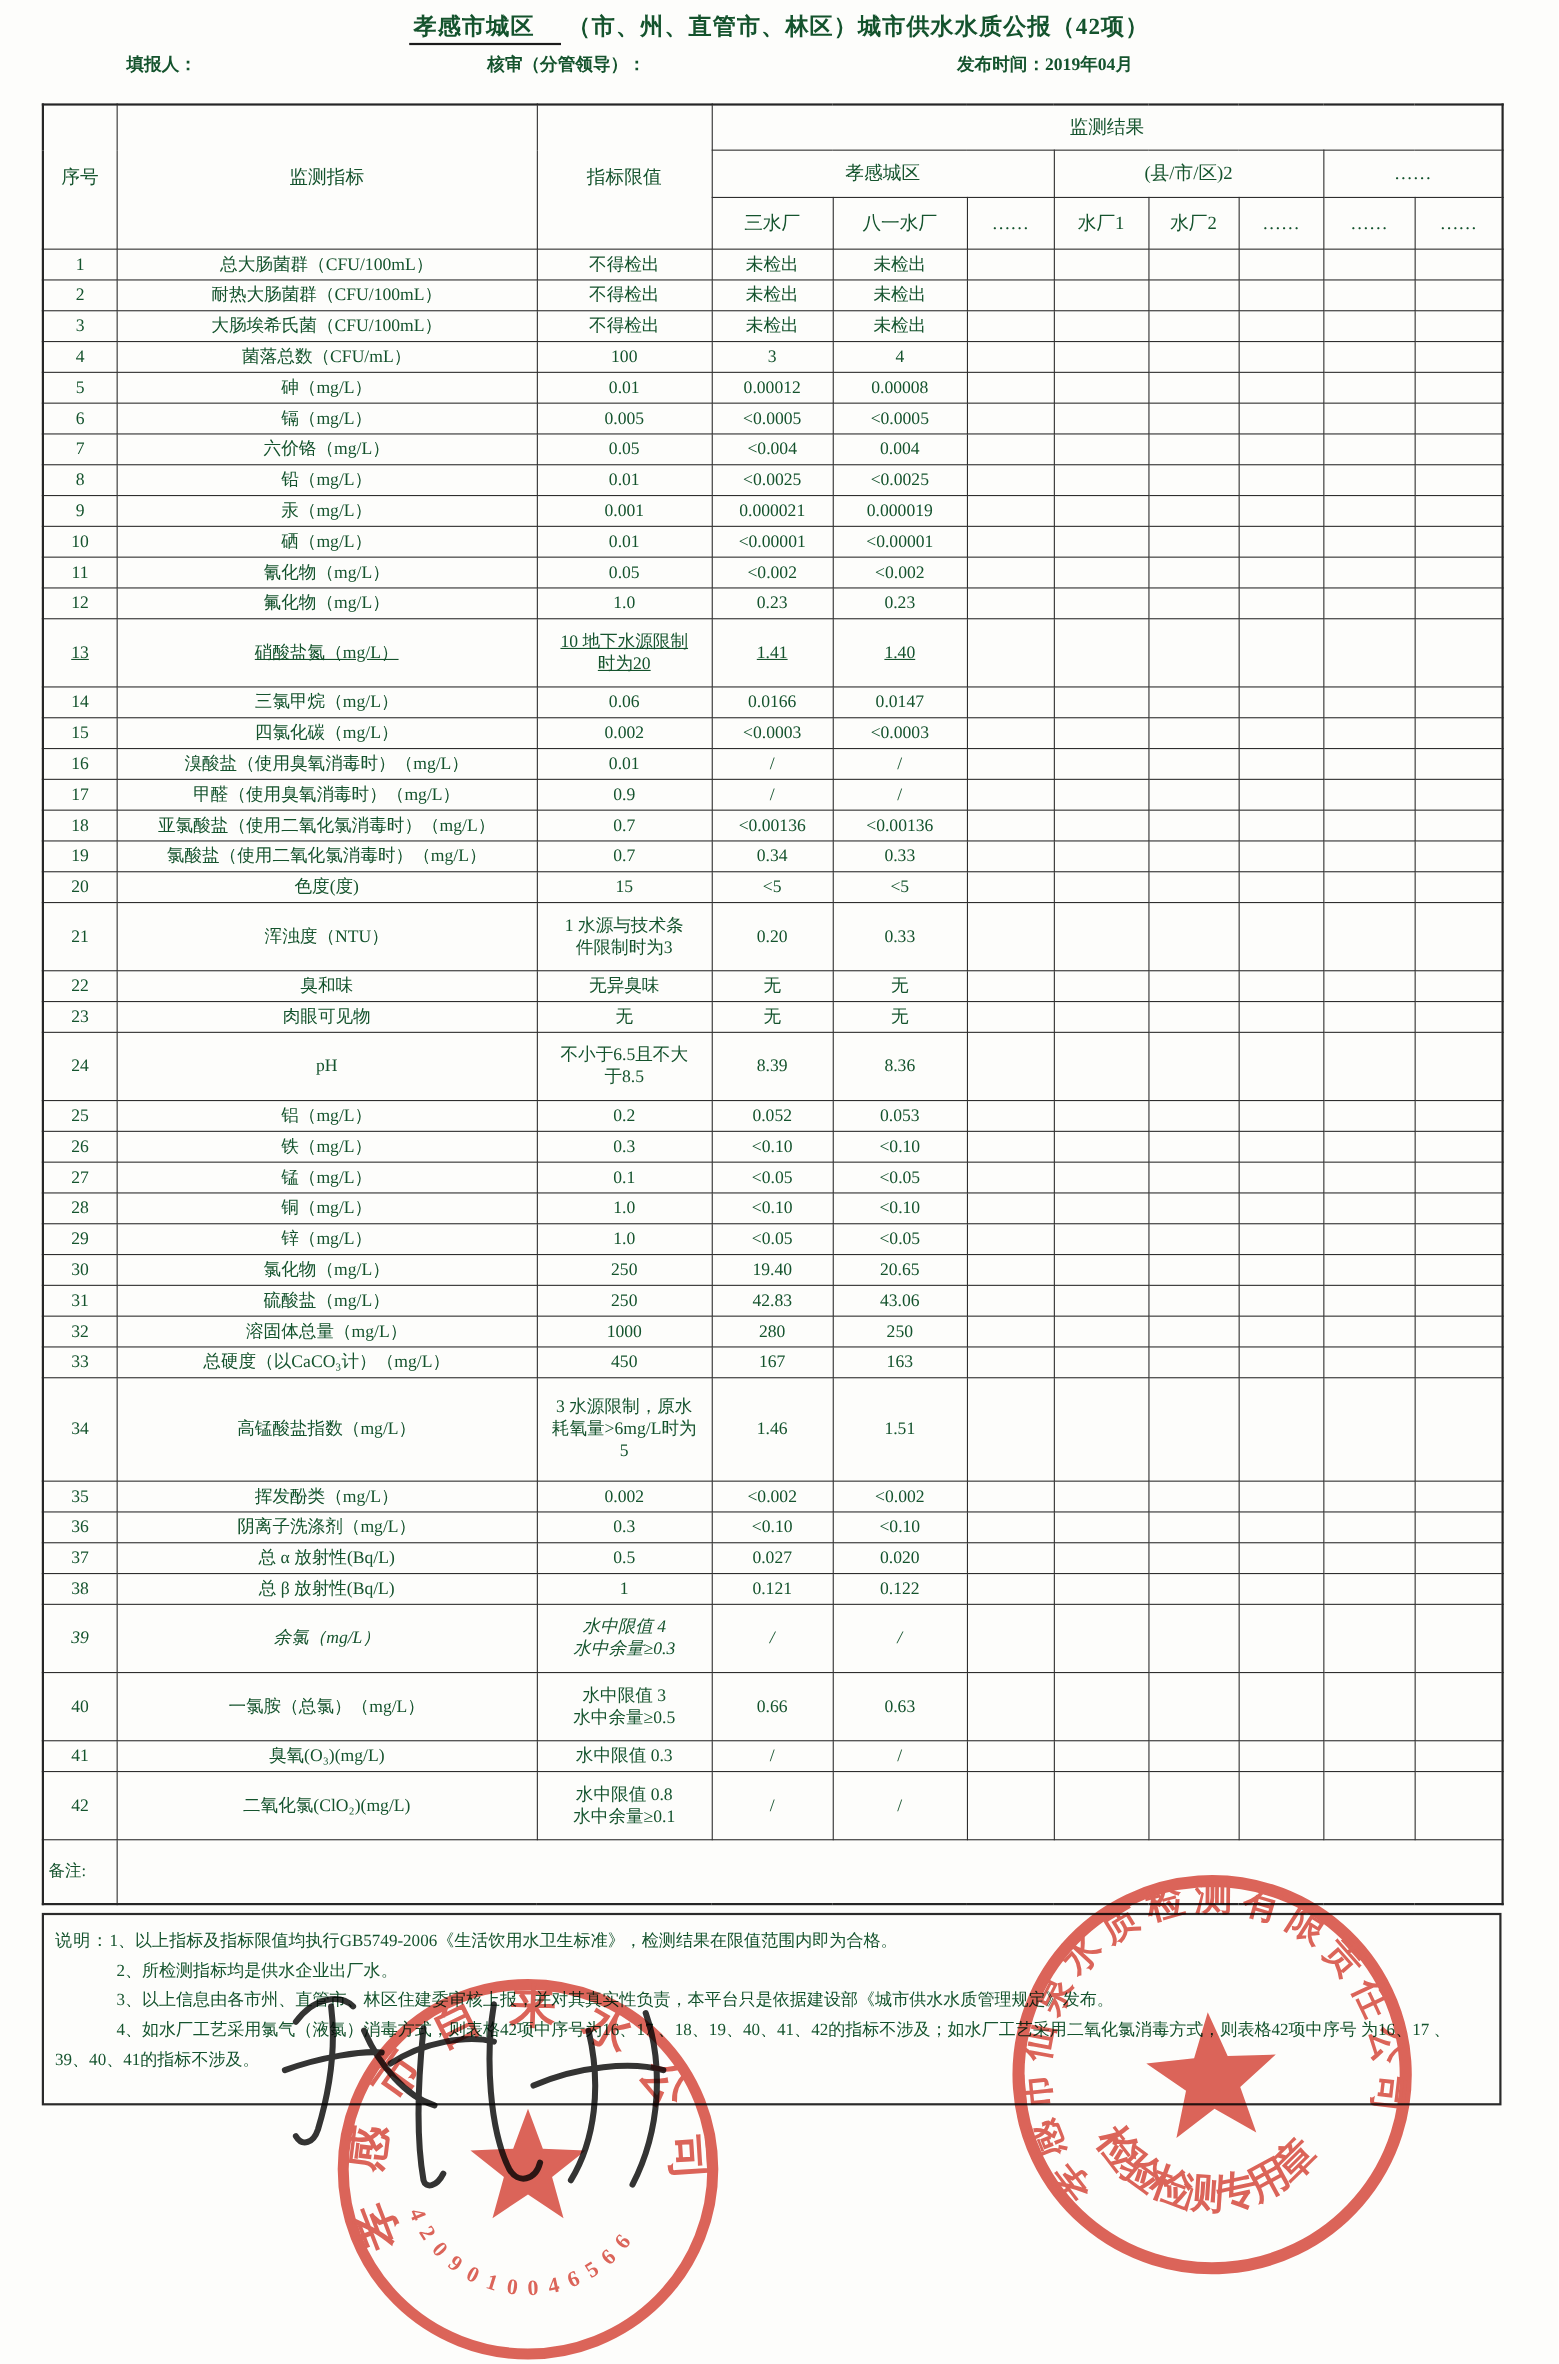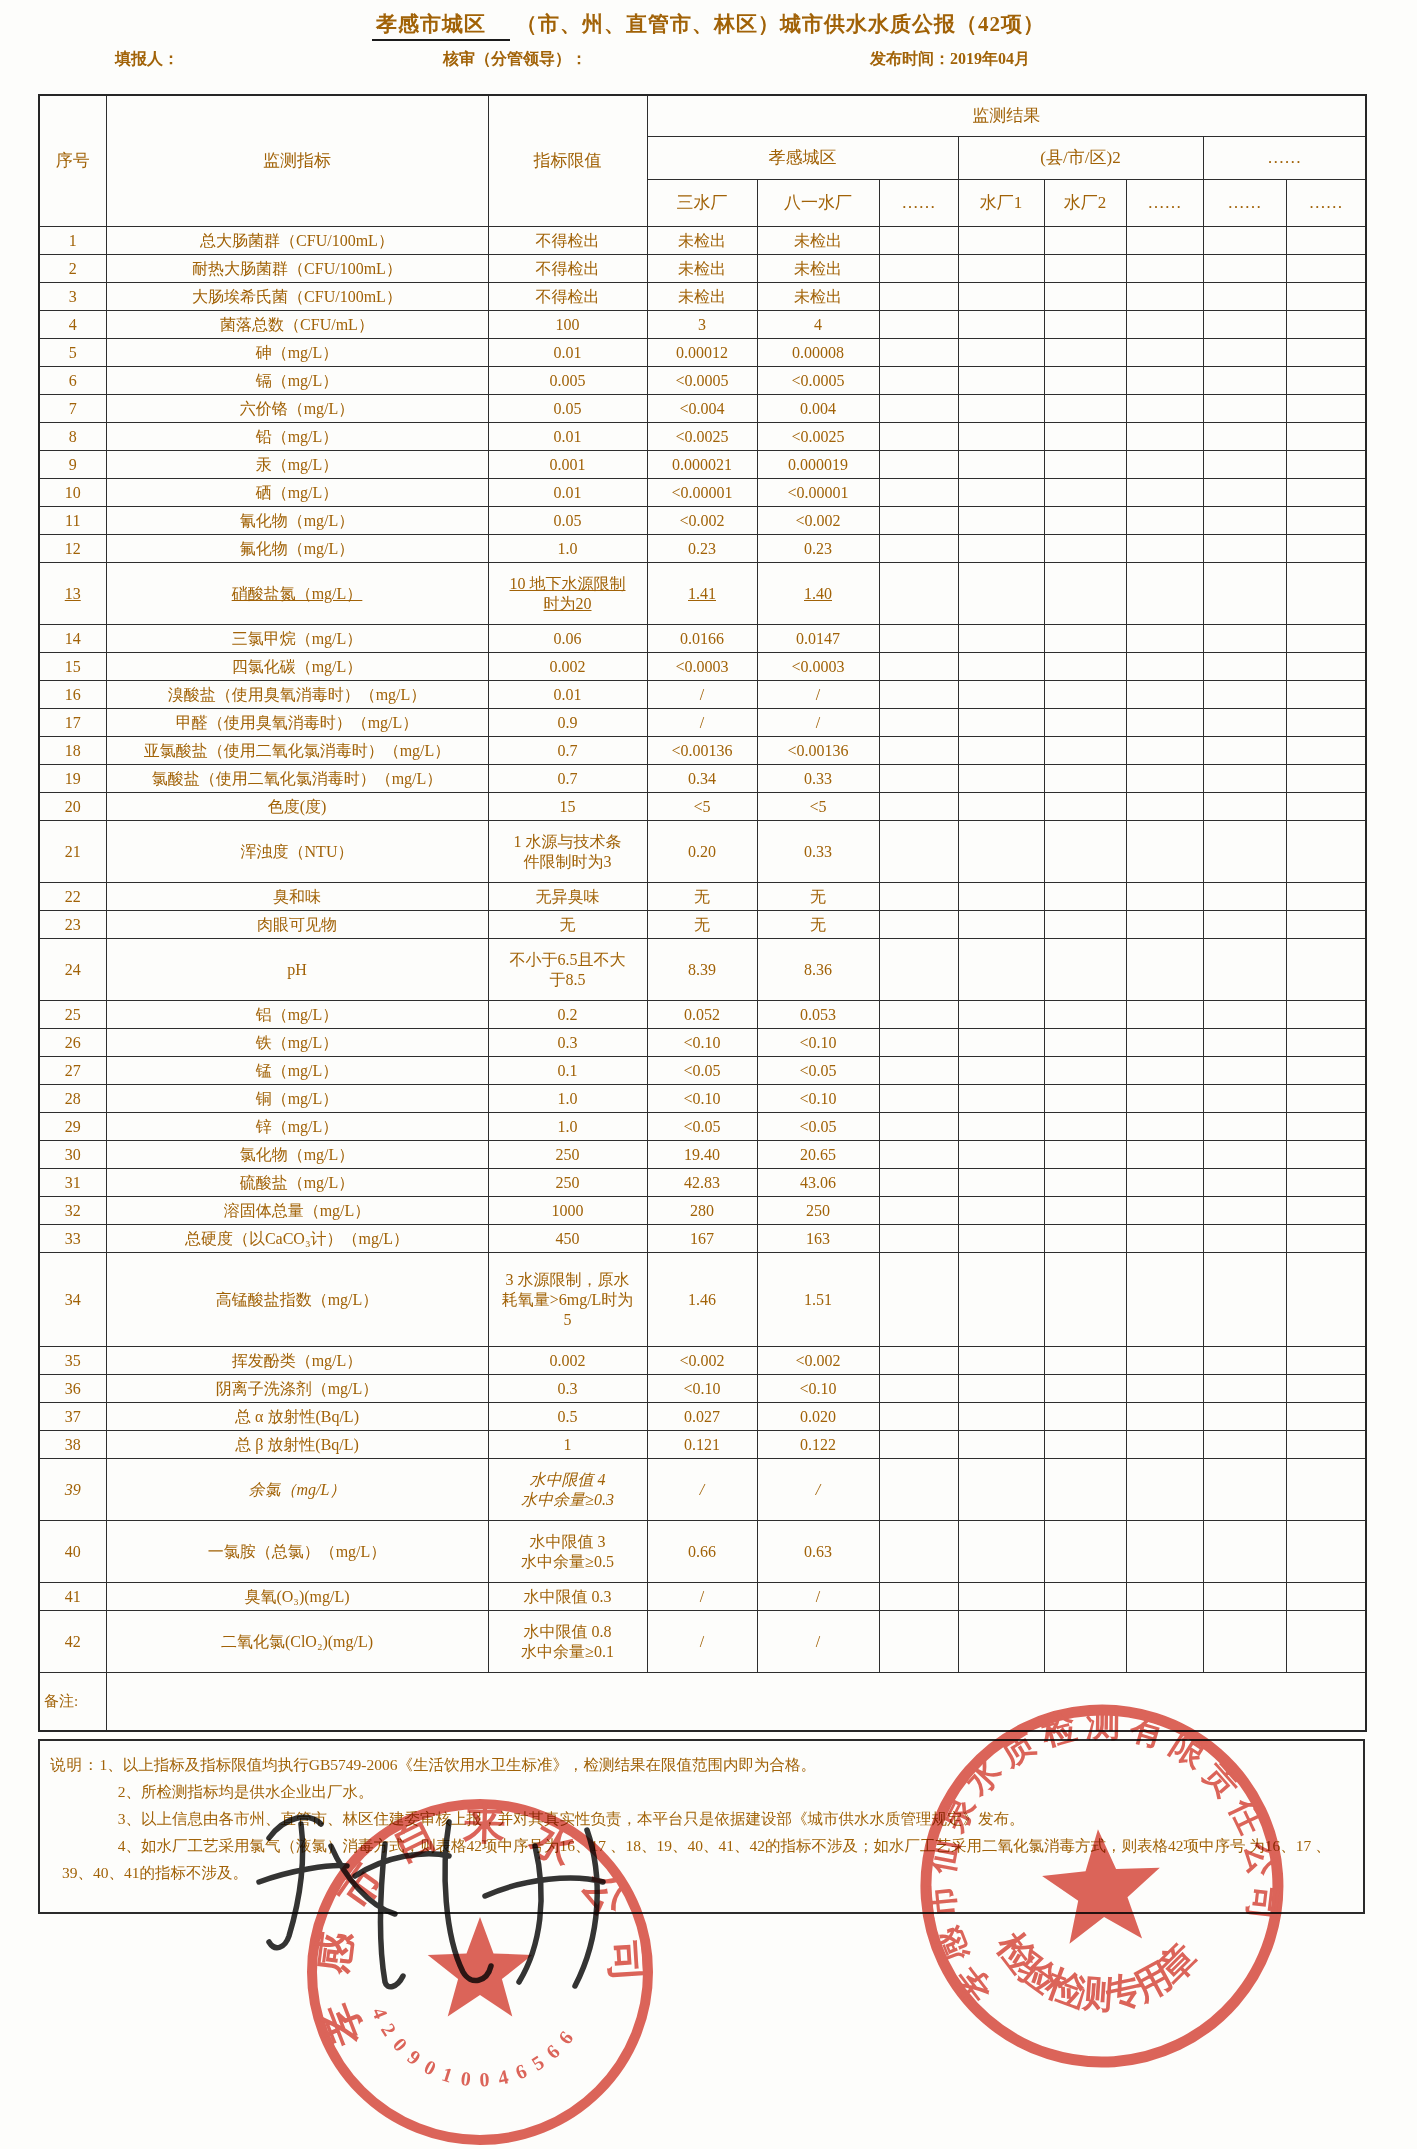--- a/index.html
+++ b/index.html
@@ -1,18 +1,18 @@
 <!DOCTYPE html>
 <html><head>
 <meta charset="utf-8">
 <style>
   html,body{margin:0;padding:0;background:#ffffff;}
   .page{
     position:relative;width:1417px;height:2149px;overflow:hidden;
-    background:#fdfdfb;color:#a16207;
+    background:#fdfdfb;color:#14532d;
     font-family:"Liberation Serif","DejaVu Serif",serif;
   }
   
   .title{position:absolute;top:10px;left:0;width:100%;text-align:center;
     font-size:21px;font-weight:700;letter-spacing:1px;}
   .title .u{border-bottom:2.5px solid #1b1b1b;padding:0 24px 3px 4px;margin-right:6px;}
   .meta{position:absolute;top:49px;left:0;width:100%;height:26px;font-size:16px;font-weight:600;}
   .meta span{position:absolute;top:0;white-space:nowrap;}
   .meta .m1{left:115px;} .meta .m2{left:443px;} .meta .m3{left:870px;}
   
@@ -33,21 +33,21 @@
   td.c-ind{text-align:left;padding-left:8px;font-size:16px;}
   td.c-limit{white-space:pre-line;font-size:16px;}
   td.c-val{font-size:15px;}
   tbody tr{height:28px;}
   tr.remark-row{height:58px;}
   tr.remark-row td.remark-label{text-align:left;padding-left:4px;vertical-align:middle;font-size:15px;}
   
   .notes{border:2.2px solid #2a2a2a;margin-top:7px;padding:10px 14px 26px 10px;
     font-size:15.5px;line-height:1.75;}
   .note-line{white-space:normal;}
-  .note-line.indent{text-indent:3.6em;margin-left:12px;}
+  .note-line.indent{text-indent:3.6em;}
   .notes .nlabel{letter-spacing:1px;text-align:center;}
   
   .stamp{position:absolute;mix-blend-mode:multiply;opacity:.88;}
   .stamp text{fill:#d94f43;font-family:"Liberation Serif",serif;font-weight:700;}
   .sig{position:absolute;mix-blend-mode:multiply;z-index:6;}
 </style>
 </head>
 <body>
 
 <div class="page">

